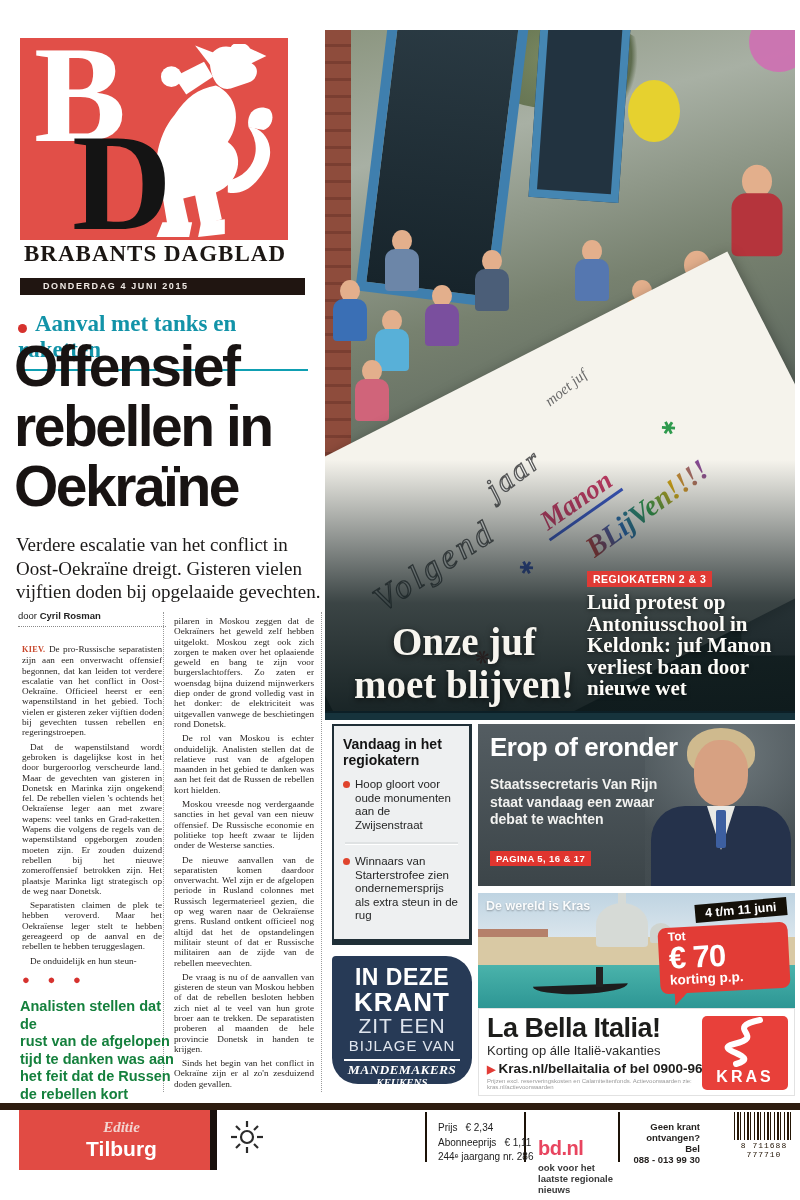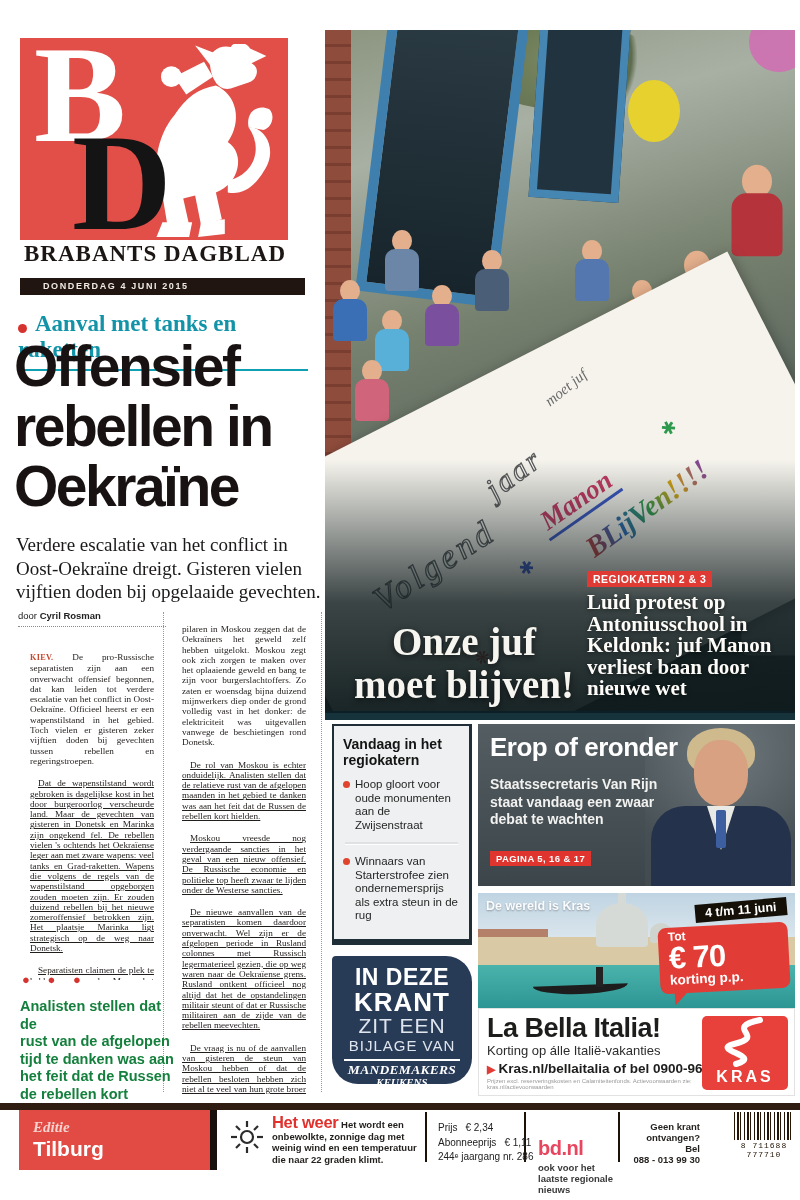--- a/index.html
+++ b/index.html
@@ -28,22 +28,22 @@
                 font-size:19px; line-height:23.5px; color:#1c1a19; white-space:pre-line; }
 
   
   .byline { position:absolute; left:18px; top:610px; width:148px; font-size:9.5px; color:#222;
             padding-bottom:5px; border-bottom:1px dotted #8a8a8a; }
   .byline b { font-weight:bold; }
   .article-col { position:absolute; width:148px; font-family:"Liberation Serif", serif; font-size:9.2px;
                  line-height:10.3px; text-align:justify; color:#221e1c; overflow:hidden; }
   .col1 { left:18px; top:640px; height:340px; }
   .col2 { left:170px; top:612px; height:482px; }
-  .article-col p { margin:12px; }
-  .article-col p + p { text-indent:8px;text-decoration:underline; }
+  .article-col p { margin:4px; }
+  .article-col p + p { text-indent:8px; }
   .dateline { color:#c8472c; font-weight:bold; font-size:8.2px; letter-spacing:.3px; }
   .col-rule { position:absolute; top:612px; width:0; border-left:1px dotted #9a9a9a; height:480px; }
   .rule-a { left:163px; } .rule-b { left:321px; }
   .dots-row { position:absolute; left:22px; top:972px; color:#d6322e; font-size:13px; letter-spacing:7px; }
   .pull-quote { position:absolute; left:20px; top:998px; width:155px; font-weight:bold; font-size:14.5px;
                 line-height:17.5px; color:#15803d; white-space:pre-line; }
 
   
   .photo { position:absolute; left:325px; top:30px; width:470px; height:690px; overflow:hidden;
            background:linear-gradient(165deg,#8b957f 0%,#a8b0a4 18%,#77816f 40%,#59645c 62%,#333f3c 82%,#1d2a29 100%); }
@@ -154,21 +154,21 @@
   .kras-note { font-size:6.5px; font-weight:normal; color:#555; }
   .kras-fine { margin-top:2px; font-size:6px; color:#9a9a9a; width:210px; }
   .kras-logo { position:absolute; right:6px; top:7px; width:86px; height:74px; background:#e8403a;
                border-radius:5px; text-align:center; }
   .kras-logo .kname { position:absolute; bottom:4px; width:100%; color:#fff; font-weight:bold;
                       font-size:16px; letter-spacing:3px; }
 
   
   .footer-rule { position:absolute; left:0; top:1103px; width:800px; height:7px; background:#2e1d10; }
   .edition-box { position:absolute; left:19px; top:1110px; width:198px; height:60px; background:#e14b44;
-                 border-right:7px solid #18100c; padding:9px 0 3px 14px; }
+                 border-right:7px solid #18100c; padding:9px 0 3px 14px;text-align:center; }
   .edition-label { font-family:"Liberation Serif", serif; font-style:italic; font-weight:bold; font-size:15px; color:#f3d3cf; }
   .edition-name { font-weight:bold; font-size:21px; color:#fff; margin-top:1px; }
   .sun { position:absolute; left:230px; top:1120px; }
   .weather { position:absolute; left:272px; top:1117px; width:152px; font-size:9.5px; font-weight:bold;
              line-height:11.5px; color:#221f1d; }
   .weather .wt { color:#e0312d; font-size:16.5px; font-weight:bold; letter-spacing:-.3px; }
   .vdiv { position:absolute; top:1112px; width:2px; height:50px; background:#1c1208; }
   .vd1 { left:425px; } .vd2 { left:524px; } .vd3 { left:618px; }
   .pricing { position:absolute; left:438px; top:1121px; font-size:10px; color:#222; line-height:14.5px; }
   .pricing .val { margin-left:8px; }
@@ -416,24 +416,20 @@
       <line x1="17" y1="1" x2="17" y2="7"></line>
         <line x1="17" y1="27" x2="17" y2="33"></line>
       <line x1="1" y1="17" x2="7" y2="17"></line>
         <line x1="27" y1="17" x2="33" y2="17"></line>
       <line x1="6" y1="6" x2="10" y2="10"></line>
         <line x1="24" y1="24" x2="28" y2="28"></line>
       <line x1="6" y1="28" x2="10" y2="24"></line>
         <line x1="24" y1="10" x2="28" y2="6"></line>
     </g>
   </svg>
-  <p class="weather">
-    <span class="wt">Het weer</span>
-    <span>Het wordt een onbewolkte, zonnige dag met weinig wind en een temperatuur die naar 22 graden klimt.</span>
-  </p>
   <div class="vdiv vd1"></div>
   <div class="vdiv vd2"></div>
   <div class="vdiv vd3"></div>
   <div class="pricing">
     <div><span>Prijs</span><span class="val">€ 2,34</span></div>
     <div><span>Abonneeprijs</span><span class="val">€ 1,11</span></div>
     <div>244ᵉ jaargang nr. 286</div>
   </div>
   <div class="bdnl">
     <div class="site">bd.nl</div>

